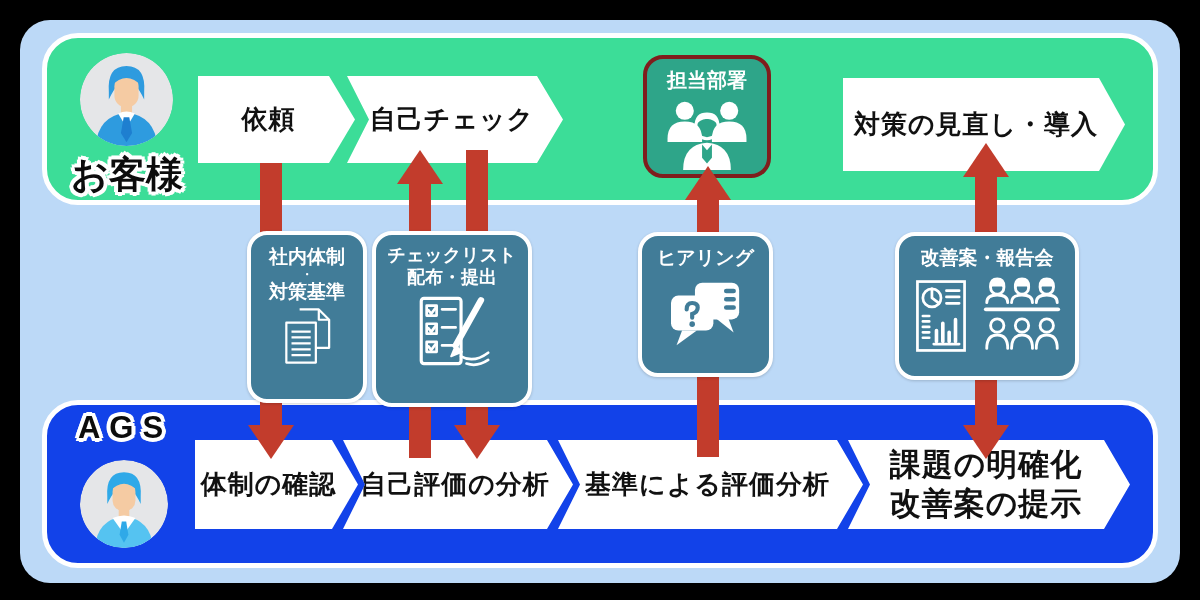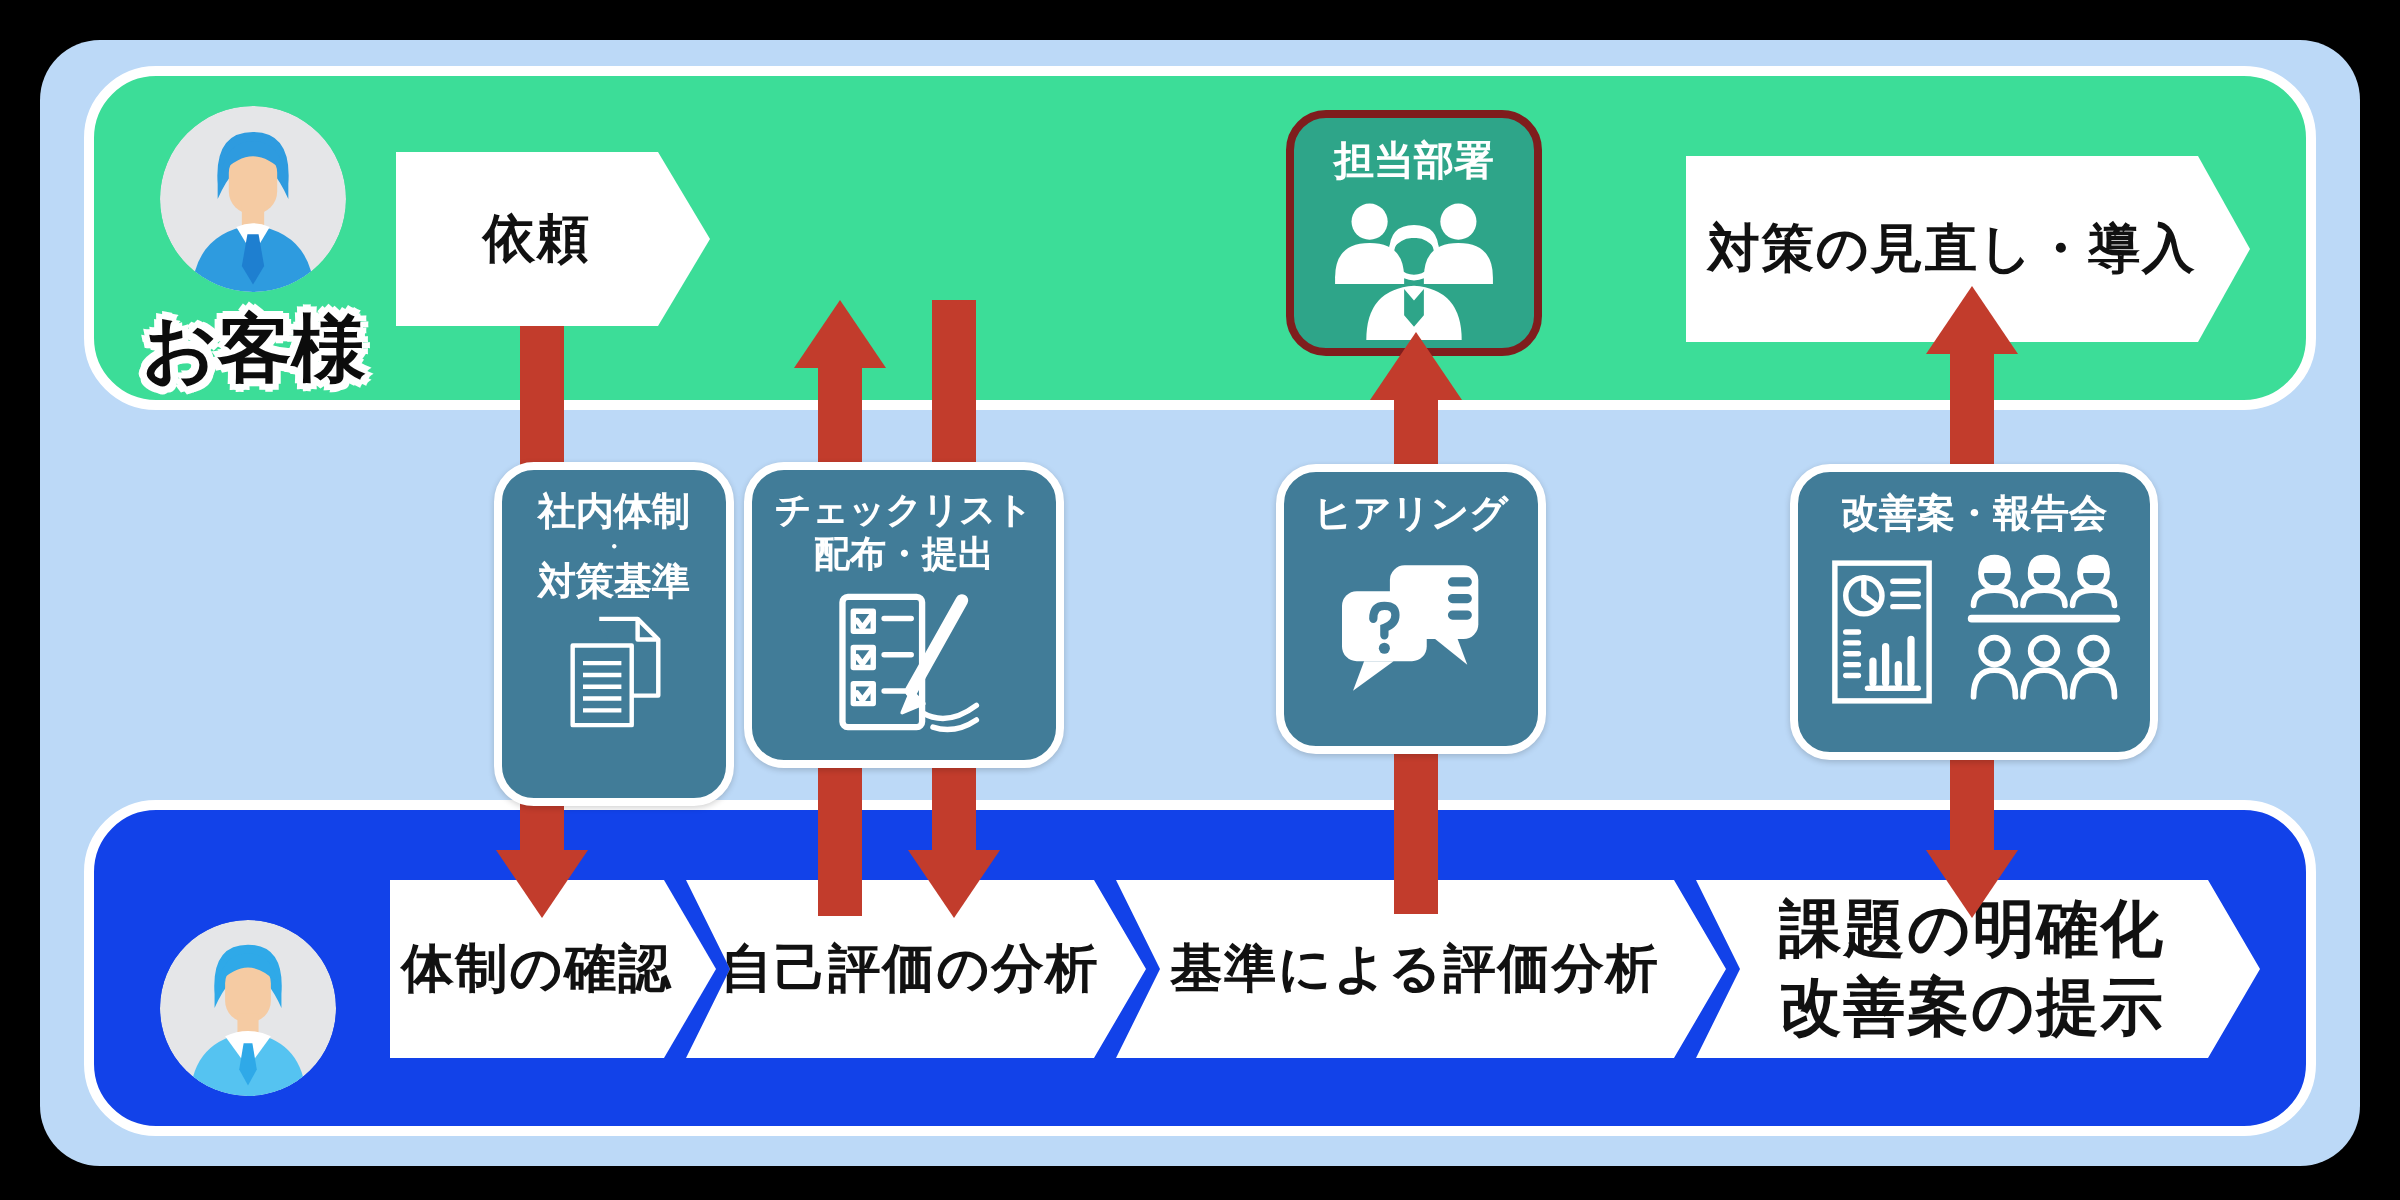--- a/index.html
+++ b/index.html
@@ -58,20 +58,21 @@
         <path d="M33 36 Q36 19 50 19 Q64 19 67 36 Q58 27 50 27 Q42 27 33 36 Z" fill="#2E9BDF"></path>
         <rect x="44" y="53" width="12" height="12" fill="#F5CBA3"></rect>
         <path d="M17 100 Q19 68 50 64 Q81 68 83 100 Z" fill="#2E9BDF"></path>
         <path d="M41 65 L50 80 L59 65 Q50 61 41 65 Z" fill="#fff"></path>
         <path d="M47 69 h6 l3 17 -6 10 -6 -10 Z" fill="#1E7FD0"></path>
       </g>
     </svg>
   </div>
   <div class="lane-label" style="left:52px;top:150px;width:150px;font-size:37px;">お客様</div>
 
+  <div class="lane-label" style="left:50px;top:410px;width:150px;font-size:31px;letter-spacing:9px;">AGS</div>
   <div class="avatar" style="left:80px;top:460px;width:88px;height:88px;">
     <svg width="88" height="88" viewBox="0 0 100 100">
       <clipPath id="aclip">
           <circle cx="50" cy="50" r="50"></circle>
         </clipPath>
       <circle cx="50" cy="50" r="50" fill="#E5E6E8"></circle>
       <g clip-path="url(#aclip)">
         <path d="M31 42 Q29 14 50 14 Q71 14 69 42 L69 50 Q60 30 50 30 Q40 30 31 50 Z" fill="#2FA9E8"></path>
         <rect x="37" y="24" width="26" height="34" rx="12" fill="#F5CBA3"></rect>
         <path d="M33 36 Q36 19 50 19 Q64 19 67 36 Q58 27 50 27 Q42 27 33 36 Z" fill="#2FA9E8"></path>
@@ -79,20 +80,23 @@
         <path d="M17 100 Q19 68 50 64 Q81 68 83 100 Z" fill="#55C3F1"></path>
         <path d="M37 66 L50 84 L63 66 Q50 60 37 66 Z" fill="#fff"></path>
         <path d="M47.5 70 h5 l2.5 15 -5 9 -5 -9 Z" fill="#2FA9E8"></path>
       </g>
     </svg>
   </div>
 
   <div class="chev start" style="left:198px;top:76px;width:157px;height:87px;">
     <span>依頼</span>
   </div>
+  <div class="chev mid" style="left:347px;top:76px;width:216px;height:87px;">
+    <span>自己チェック</span>
+  </div>
   <div class="chev start" style="left:843px;top:78px;width:282px;height:93px;">
     <span>対策の見直し・導入</span>
   </div>
 
   <div class="deptbox" style="left:643px;top:55px;width:128px;height:123px;">
     <div class="bxlabel">担当部署</div>
     <div class="icon-wrap" style="margin-top:2px;">
       <svg width="92" height="74" viewBox="0 0 110 90">
         <circle cx="28" cy="18" r="11" fill="#fff"></circle>
         <path d="M7 52 Q7 31 28 31 Q49 31 49 52 L49 56 H7 Z" fill="#fff"></path>
@@ -163,21 +167,21 @@
         <g fill="none" stroke="#fff" stroke-width="3" stroke-linejoin="round">
           <path d="M30 6 H56 L70 20 V58 H52" fill="#417C98"></path>
           <path d="M56 6 V20 H70"></path>
           <rect x="12" y="24" width="40" height="54" fill="#417C98"></rect>
           <path d="M19 36 H45 M19 44 H45 M19 52 H45 M19 60 H45 M19 68 H45"></path>
         </g>
       </svg>
     </div>
   </div>
 
-  <div class="midbox" style="left:372px;top:231px;width:160px;height:153px;">
+  <div class="midbox" style="left:372px;top:231px;width:160px;height:176px;">
     <div class="bxlabel" style="font-size:18px;">
       <div>チェックリスト</div>
       <div>配布・提出</div>
     </div>
     <div class="icon-wrap" style="margin-top:4px;">
       <svg width="96" height="76" viewBox="0 0 96 84">
         <g fill="none" stroke="#fff" stroke-linejoin="round" stroke-linecap="round">
           <rect x="14" y="6" width="44" height="72" rx="3" stroke-width="3.5"></rect>
           <g stroke-width="3">
             <rect x="20" y="14" width="11" height="11"></rect>

